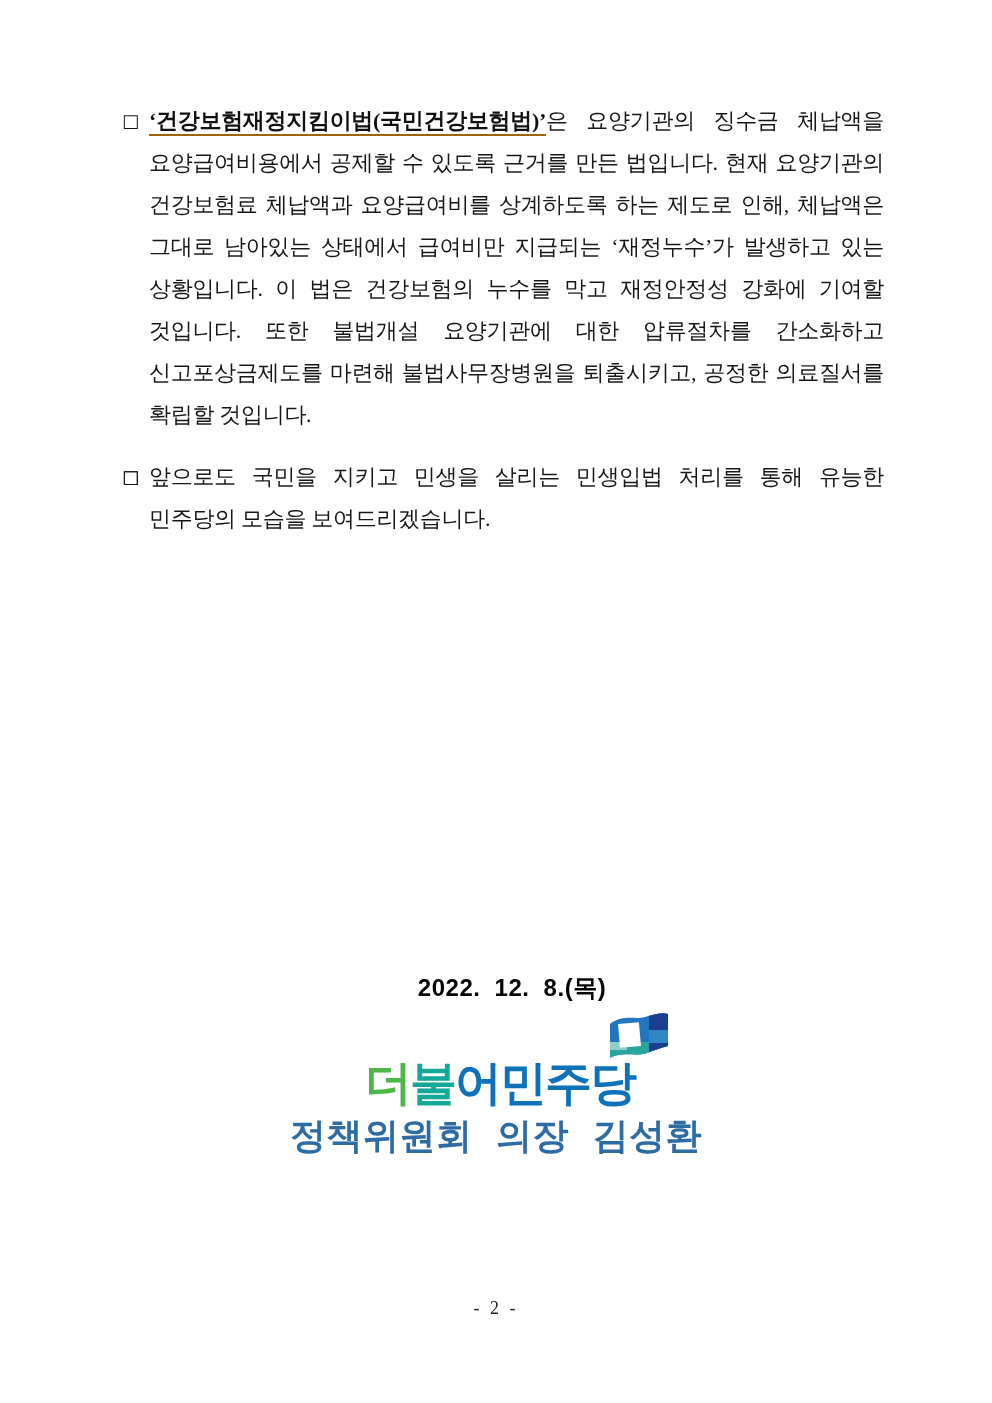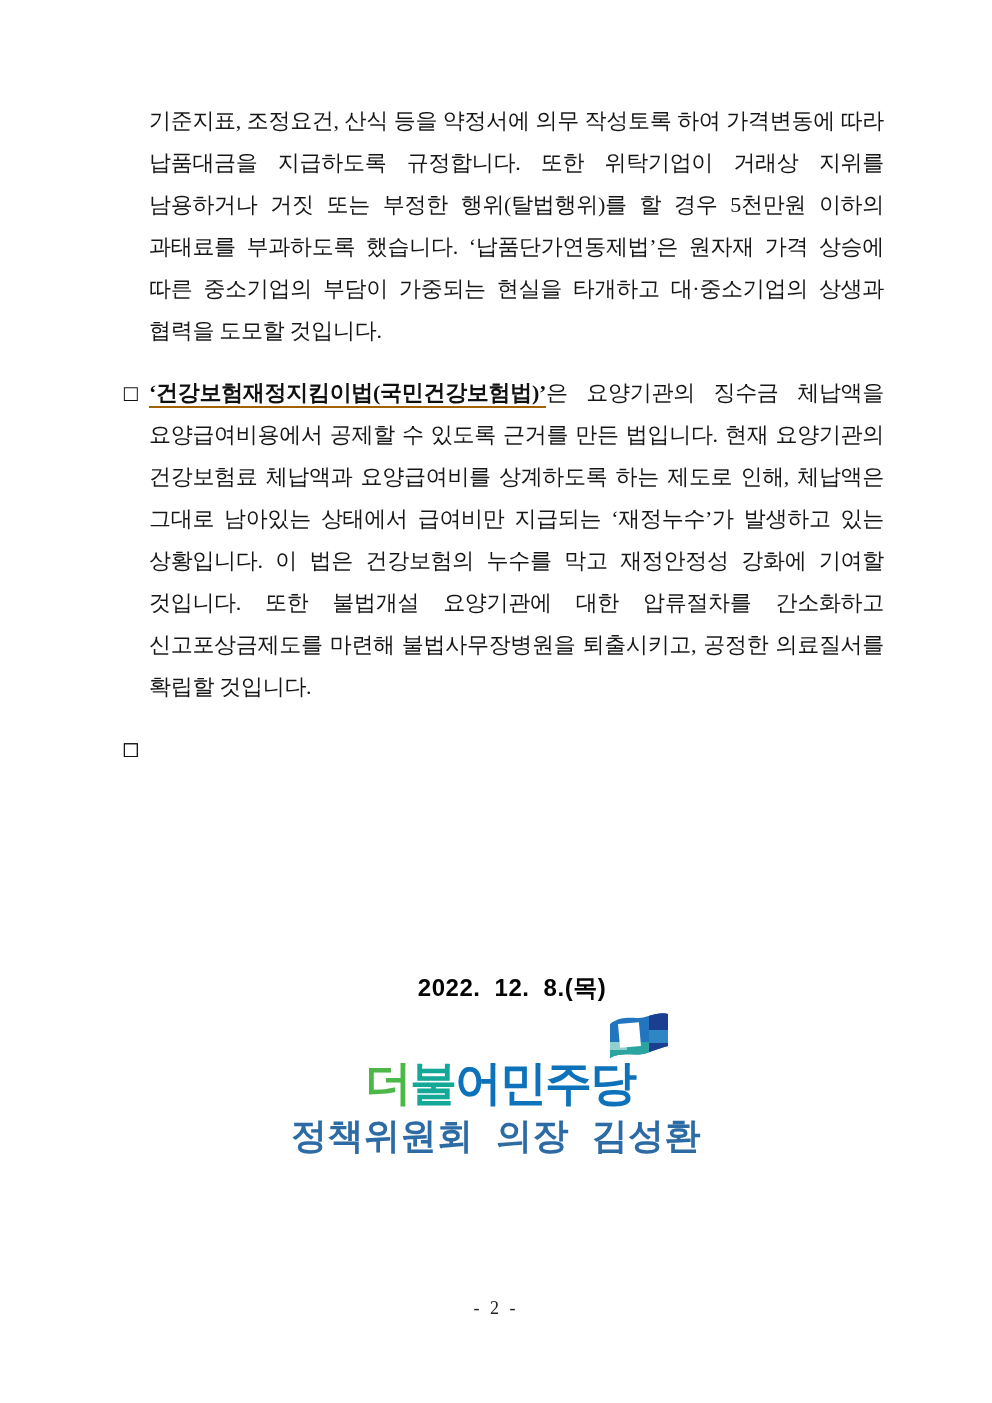--- a/index.html
+++ b/index.html
@@ -76,21 +76,21 @@
     letter-spacing: -2px;
     white-space: nowrap;
   }
   .flag-icon {
     position: absolute;
     top: -48px; right: -38px;
     width: 68px; height: 54px;
   }
   .logo-subtitle {
     margin-top: 8px;
-    font-family: Liberation Serif, serif;
+    font-family: Liberation Sans, sans-serif;
     font-weight: bold;
     font-size: 36px;
     line-height: 40px;
     word-spacing: 13px;
     letter-spacing: 0.5px;
   }
 
   
   .page-number {
     position: absolute;
@@ -100,33 +100,33 @@
     letter-spacing: 3px;
     color: #222222;
   }
 </style>
 </head>
 <body>
 
 <div class="page">
 
   <div class="content">
-    <p class="para continuation"><span>기준지표, 조정요건, 산식 등을 약정서에 의무 작성토록 하여 가격변동에 따라 납품대금을 지급하도록 규정합니다. 또한 위탁기업이 거래상 지위를 남용하거나 거짓 또는 부정한 행위(탈법행위)를 할 경우 5천만원 이하의 과태료를 부과하도록 했습니다. ‘납품단가연동제법’은 원자재 가격 상승에 따른 중소기업의 부담이 가중되는 현실을 타개하고 대·중소기업의 상생과 협력을 도모할 것입니다.</span></p>
 
     <p class="para">
       <span class="bullet-glyph">□</span>
       <span><span class="law-name">‘건강보험재정지킴이법(국민건강보험법)’</span><span>은 요양기관의 징수금 체납액을 요양급여비용에서 공제할 수 있도록 근거를 만든 법입니다. 현재 요양기관의 건강보험료 체납액과 요양급여비를 상계하도록 하는 제도로 인해, 체납액은 그대로 남아있는 상태에서 급여비만 지급되는 ‘재정누수’가 발생하고 있는 상황입니다. 이 법은 건강보험의 누수를 막고 재정안정성 강화에 기여할 것입니다. 또한 불법개설 요양기관에 대한 압류절차를 간소화하고 신고포상금제도를 마련해 불법사무장병원을 퇴출시키고, 공정한 의료질서를 확립할 것입니다.</span></span>
     </p>
 
     <p class="para">
       <span class="bullet-glyph">□</span>
     </p>
 
     <p class="para">
       <span class="bullet-glyph">□</span>
+      <span><span>앞으로도 국민을 지키고 민생을 살리는 민생입법 처리를 통해 유능한 민주당의 모습을 보여드리겠습니다.</span></span>
     </p>
   </div>
 
   <div class="date-line">2022. 12. 8.(목)</div>
 
   <div class="logo-block">
     <div class="logo-inner">
       <svg class="flag-icon" viewBox="0 0 68 52" xmlns="http://www.w3.org/2000/svg" aria-hidden="true">
         <defs>
           <clipPath id="flagClip">

